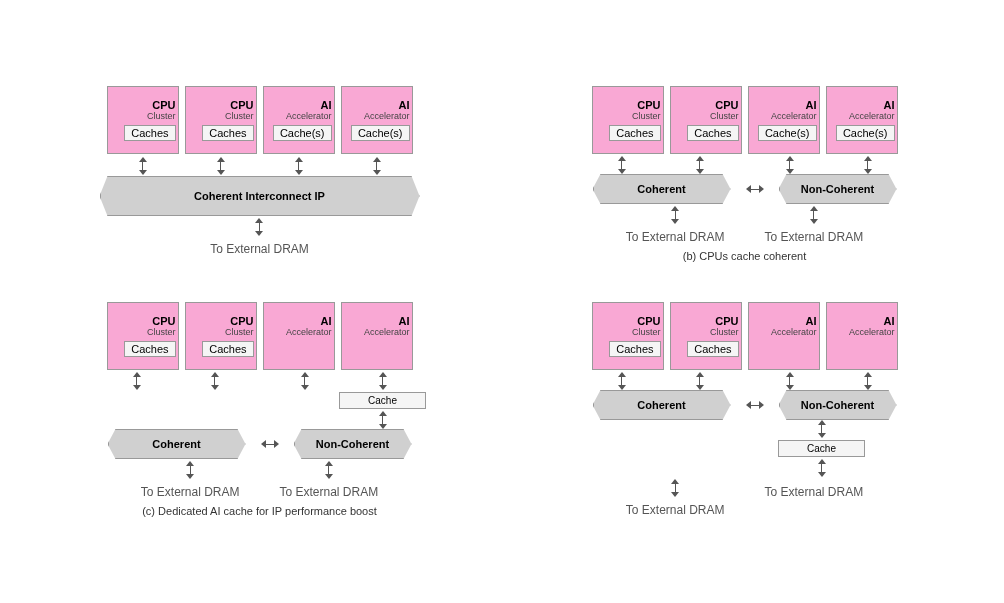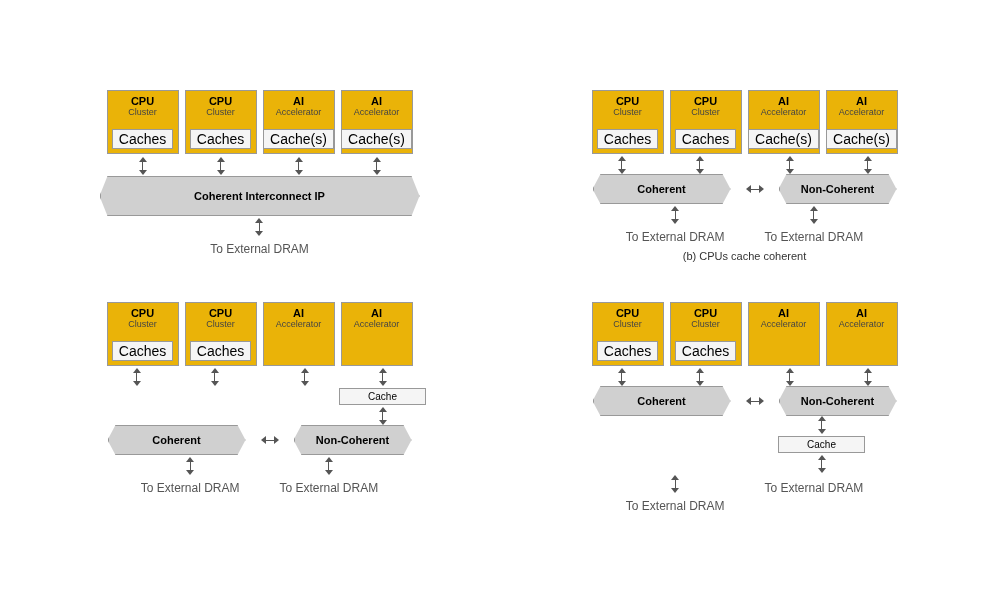--- a/index.html
+++ b/index.html
@@ -36,43 +36,43 @@
     }
     
     .nodes-row {
       display: flex;
       flex-direction: row;
       gap: 6px;
       margin-bottom: 2px;
     }
     .node-box {
       border: 1px solid #999;
-      background: #eab308;
+      background: #f9a8d4;
       width: 72px;
       min-height: 58px;
       display: flex;
       flex-direction: column;
-      align-items: center;
-      padding: 4px 2px;
+      align-items: flex-end;
+      padding: 12px 2px;
       font-size: 10px;
     }
     .node-box .node-title {
       font-weight: bold;
       font-size: 11px;
     }
     .node-box .node-sub {
       font-size: 9px;
       color: #444;
     }
     .cache-box {
       border: 1px solid #999;
       background: #f5f5f5;
       padding: 1px 6px;
-      font-size: 14px;
-      margin-top: 12px;
+      font-size: 11px;
+      margin-top: 4px;
     }
     
     .banner {
       display: flex;
       align-items: center;
       justify-content: center;
       background: #d0d0d0;
       border: 1px solid #999;
       font-size: 11px;
       font-weight: bold;
@@ -403,20 +403,21 @@
       </div>
       <div class="dram-area" style="margin-left:30px;">
         <div class="dbl-arrow">
           <div class="tri-up"></div>
             <div class="seg"></div>
             <div class="tri-down"></div>
         </div>
         <span class="ext-dram">To External DRAM</span>
       </div>
     </div>
+    <div class="diagram-caption">(c) Dedicated AI cache for IP performance boost</div>
   </div>
 
   <div class="diagram">
     <div class="nodes-row">
       <div class="node-box">
         <span class="node-title">CPU</span>
         <span class="node-sub">Cluster</span>
         <div class="cache-box">Caches</div>
       </div>
       <div class="node-box">

